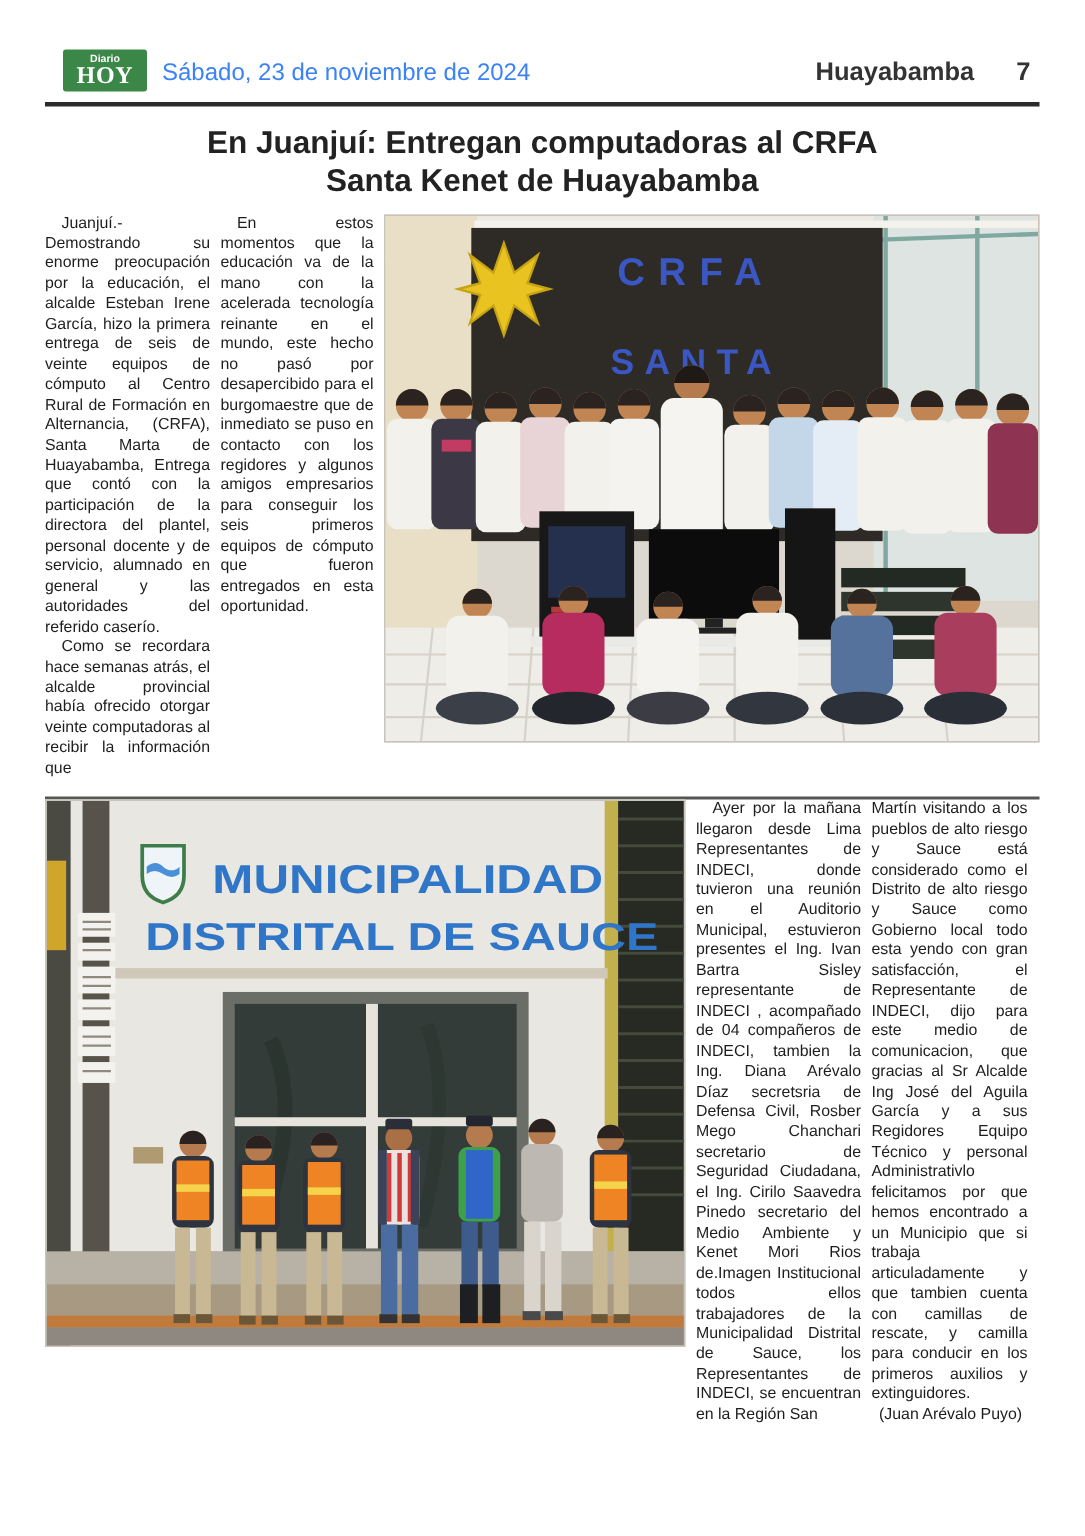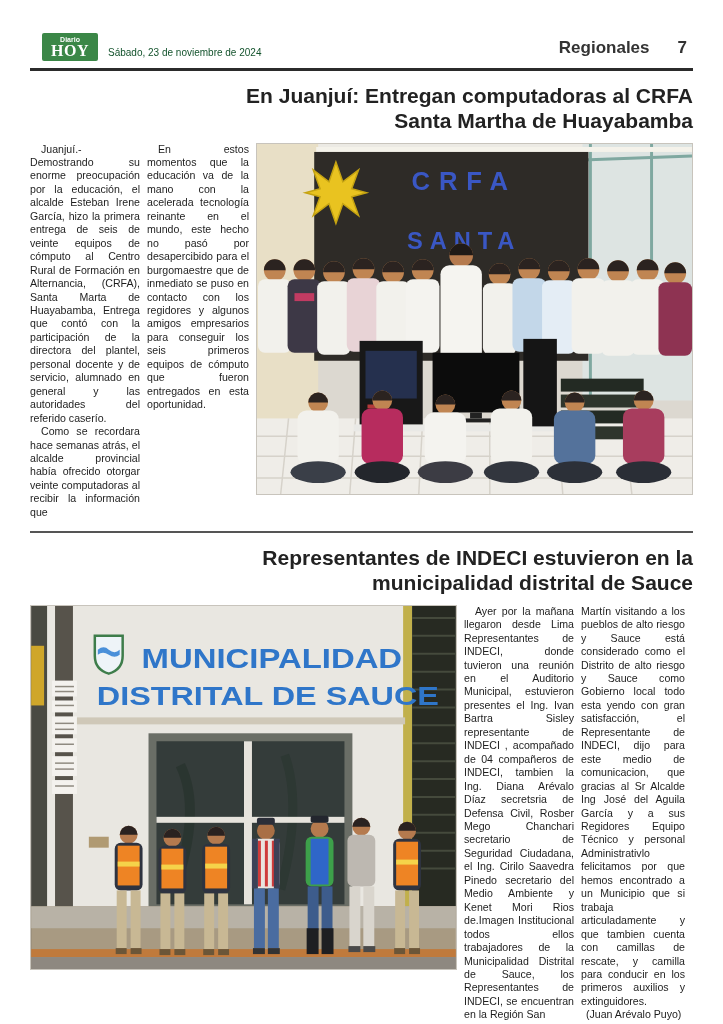--- a/index.html
+++ b/index.html
@@ -12,27 +12,27 @@
   .page{width:723px;min-height:1024px;background:#fff;color:#1f1f1f;
         font-family:"Liberation Sans",sans-serif;padding:33px 30px 0 30px;position:relative}
 
   
   header{display:flex;align-items:flex-end;gap:10px}
   .logo{width:56px;height:28px;background:var(--brand-green);border-radius:2px;
         display:flex;flex-direction:column;align-items:center;justify-content:center;margin-left:12px}
   .logo-top{font-size:7px;font-weight:bold;color:#fff;line-height:1}
   .logo-main{font-family:"Liberation Serif",serif;font-weight:bold;font-size:16px;color:#fff;
              line-height:1;letter-spacing:.5px}
-  .date{font-size:10px;color:#14532d;padding-bottom:3px}
+  .date{font-size:16px;color:#3b82f6;padding-bottom:3px}
   .section-group{margin-left:auto;display:flex;gap:28px;align-items:flex-end;padding:0 6px 3px 0}
   .section,.pagenum{font-size:17px;font-weight:bold;color:#333}
   .rule{height:3px;background:var(--rule-dark);margin-top:7px}
 
   
-  .headline{font-size:21px;line-height:1.18;text-align:right;color:var(--headline-dark);
+  .headline{font-size:21px;line-height:1.18;text-align:center;color:var(--headline-dark);
             font-weight:bold;margin:13px 0 9px}
   .headline span{display:block}
 
   
   .a-body{display:flex;gap:7px;align-items:flex-start}
   .col{font-size:10.6px;line-height:1.27;text-align:justify;color:#1d1d1d}
   .c1{width:110px;flex:none}.c2{width:102px;flex:none}
   .c3{width:110px;flex:none}.c4{width:104px;flex:none}
   .col p{margin:0}
   .col p.indent{text-indent:11px}
@@ -56,30 +56,30 @@
 
 <div class="page">
 
   <header>
     <div class="logo">
       <span class="logo-top">Diario</span>
       <span class="logo-main">HOY</span>
     </div>
     <span class="date">Sábado, 23 de noviembre de 2024</span>
     <div class="section-group">
-      <span class="section">Regionales</span>
+      <span class="section">Huayabamba</span>
       <span class="pagenum">7</span>
     </div>
   </header>
   <div class="rule"></div>
 
   <section>
     <h1 class="headline">
       <span>En Juanjuí: Entregan computadoras al CRFA</span>
-      <span>Santa Martha de Huayabamba</span>
+      <span>Santa Kenet de Huayabamba</span>
     </h1>
     <div class="a-body">
       <div class="col c1">
         <p class="indent">Juanjuí.- Demostrando su enorme preocupación por la educación, el alcalde Esteban Irene García, hizo la primera entrega de seis de veinte equipos de cómputo al Centro Rural de Formación en Alternancia, (CRFA), Santa Marta de Huayabamba, Entrega que contó con la participación de la directora del plantel, personal docente y de servicio, alumnado en general y las autoridades del referido caserío.</p>
         <p class="indent gap">Como se recordara hace semanas atrás, el alcalde provincial había ofrecido otorgar veinte computadoras al recibir la información que</p>
       </div>
       <div class="col c2">
         <p class="indent">En estos momentos que la educación va de la mano con la acelerada tecnología reinante en el mundo, este hecho no pasó por desapercibido para el burgomaestre que de inmediato se puso en contacto con los regidores y algunos amigos empresarios para conseguir los seis primeros equipos de cómputo que fueron entregados en esta oportunidad.</p>
       </div>
 
@@ -250,24 +250,20 @@
               <ellipse cx="392" cy="330" rx="28" ry="11" fill="#2a2e36"></ellipse>
             </g>
         </g>
       </svg>
     </div>
   </section>
 
   <div class="divider"></div>
 
   <section>
-    <h1 class="headline">
-      <span>Representantes de INDECI estuvieron en la</span>
-      <span>municipalidad distrital de Sauce</span>
-    </h1>
     <div class="a-body">
 
       <svg class="photo" width="427" height="365" viewBox="0 0 427 365">
         <rect width="427" height="365" fill="#dedbd3"></rect>
         <rect x="14" y="0" width="362" height="302" fill="#e9e7e1"></rect>
         <rect x="0" y="0" width="16" height="365" fill="#4a4a42"></rect>
         <rect x="0" y="40" width="13" height="60" fill="#cfa62a"></rect>
         <g>
           <rect x="374" y="0" width="9" height="302" fill="#c1b04b"></rect>
           <rect x="383" y="0" width="44" height="302" fill="#272a22"></rect>

